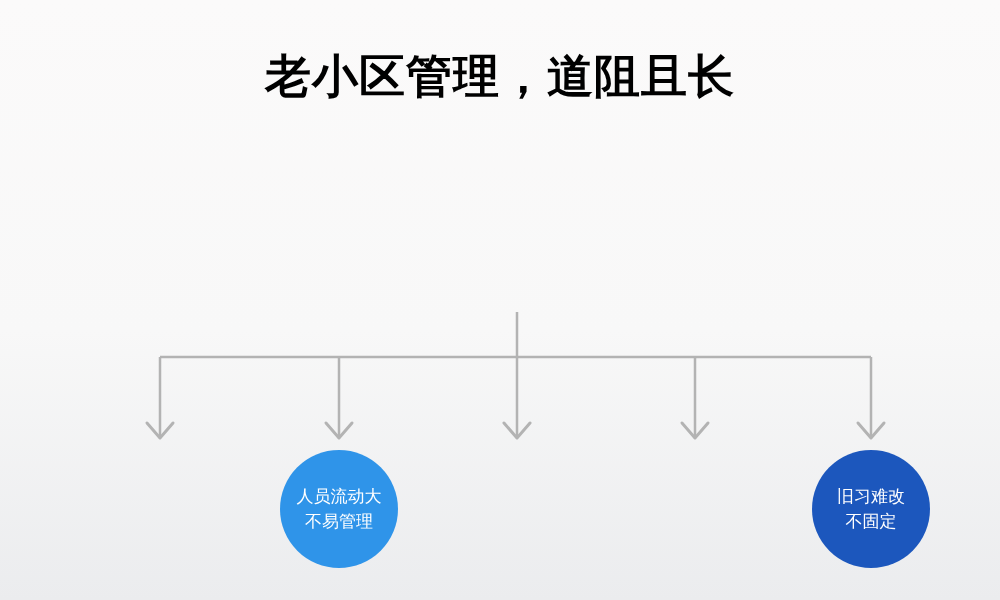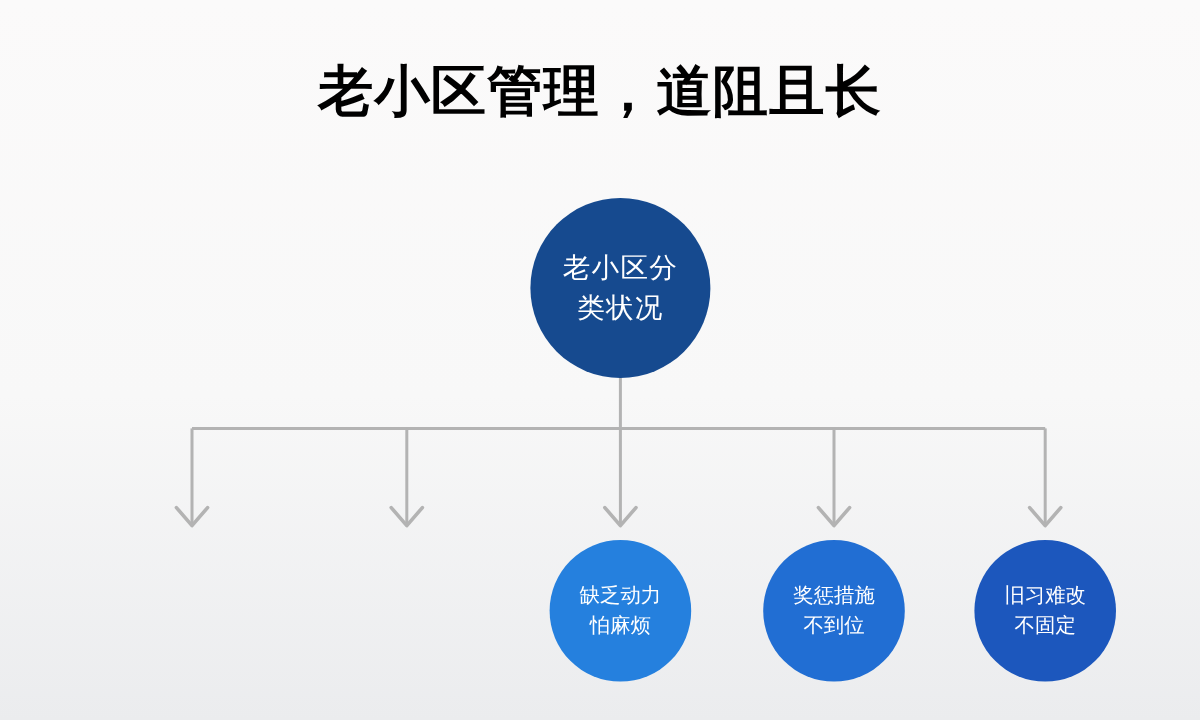--- a/index.html
+++ b/index.html
@@ -84,27 +84,23 @@
     </g>
     <g fill="none" stroke-width="3" stroke-linecap="round" stroke-linejoin="round" stroke="#b3b3b3">
       <polyline points="147,423 160,438 173,423"></polyline>
       <polyline points="326,423 339,438 352,423"></polyline>
       <polyline points="504,423 517,438 530,423"></polyline>
       <polyline points="682,423 695,438 708,423"></polyline>
       <polyline points="858,423 871,438 884,423"></polyline>
     </g>
   </svg>
 
-  <div class="node node-root" style="background-color: rgb(22, 74, 143);">老小区分
-类状况</div>
 
 
+  <div class="node node-leaf leaf-1" style="background-color: rgb(47, 148, 233);">人员流动大
+不易管理</div>
 
-  <div class="node node-leaf leaf-2" style="background-color: rgb(37, 128, 222);">缺乏动力
-怕麻烦</div>
 
-  <div class="node node-leaf leaf-3" style="background-color: rgb(33, 110, 211);">奖惩措施
-不到位</div>
 
   <div class="node node-leaf leaf-4" style="background-color: rgb(28, 87, 189);">旧习难改
 不固定</div>
 
 </div>
 
 </body></html>

